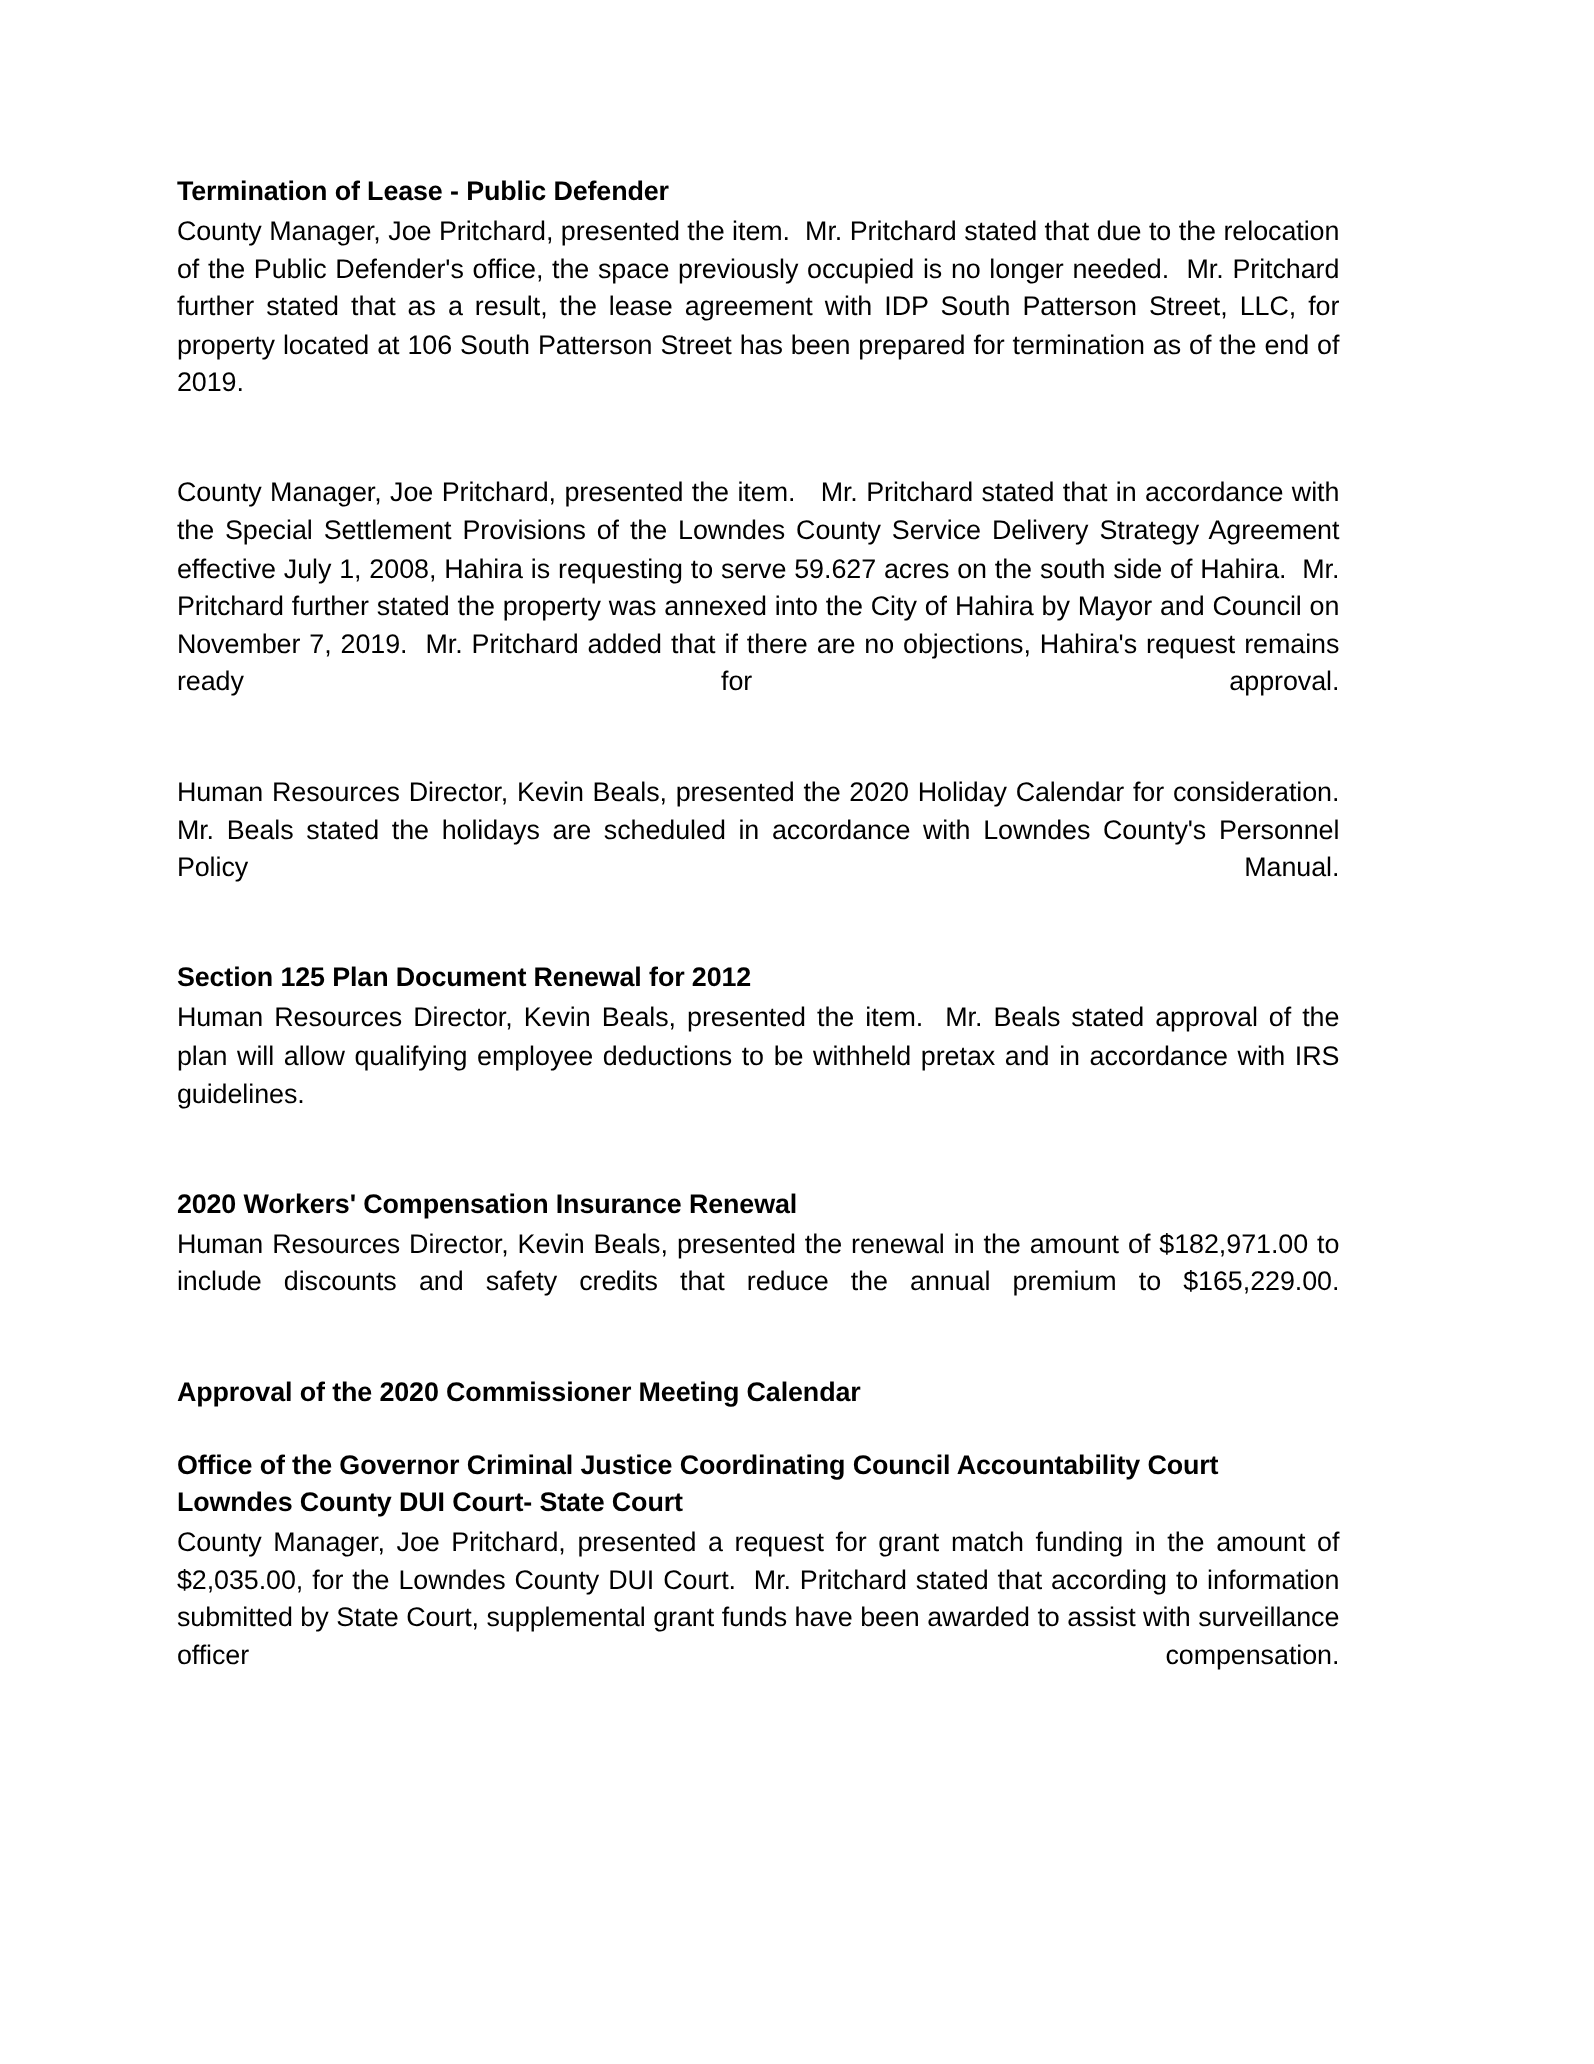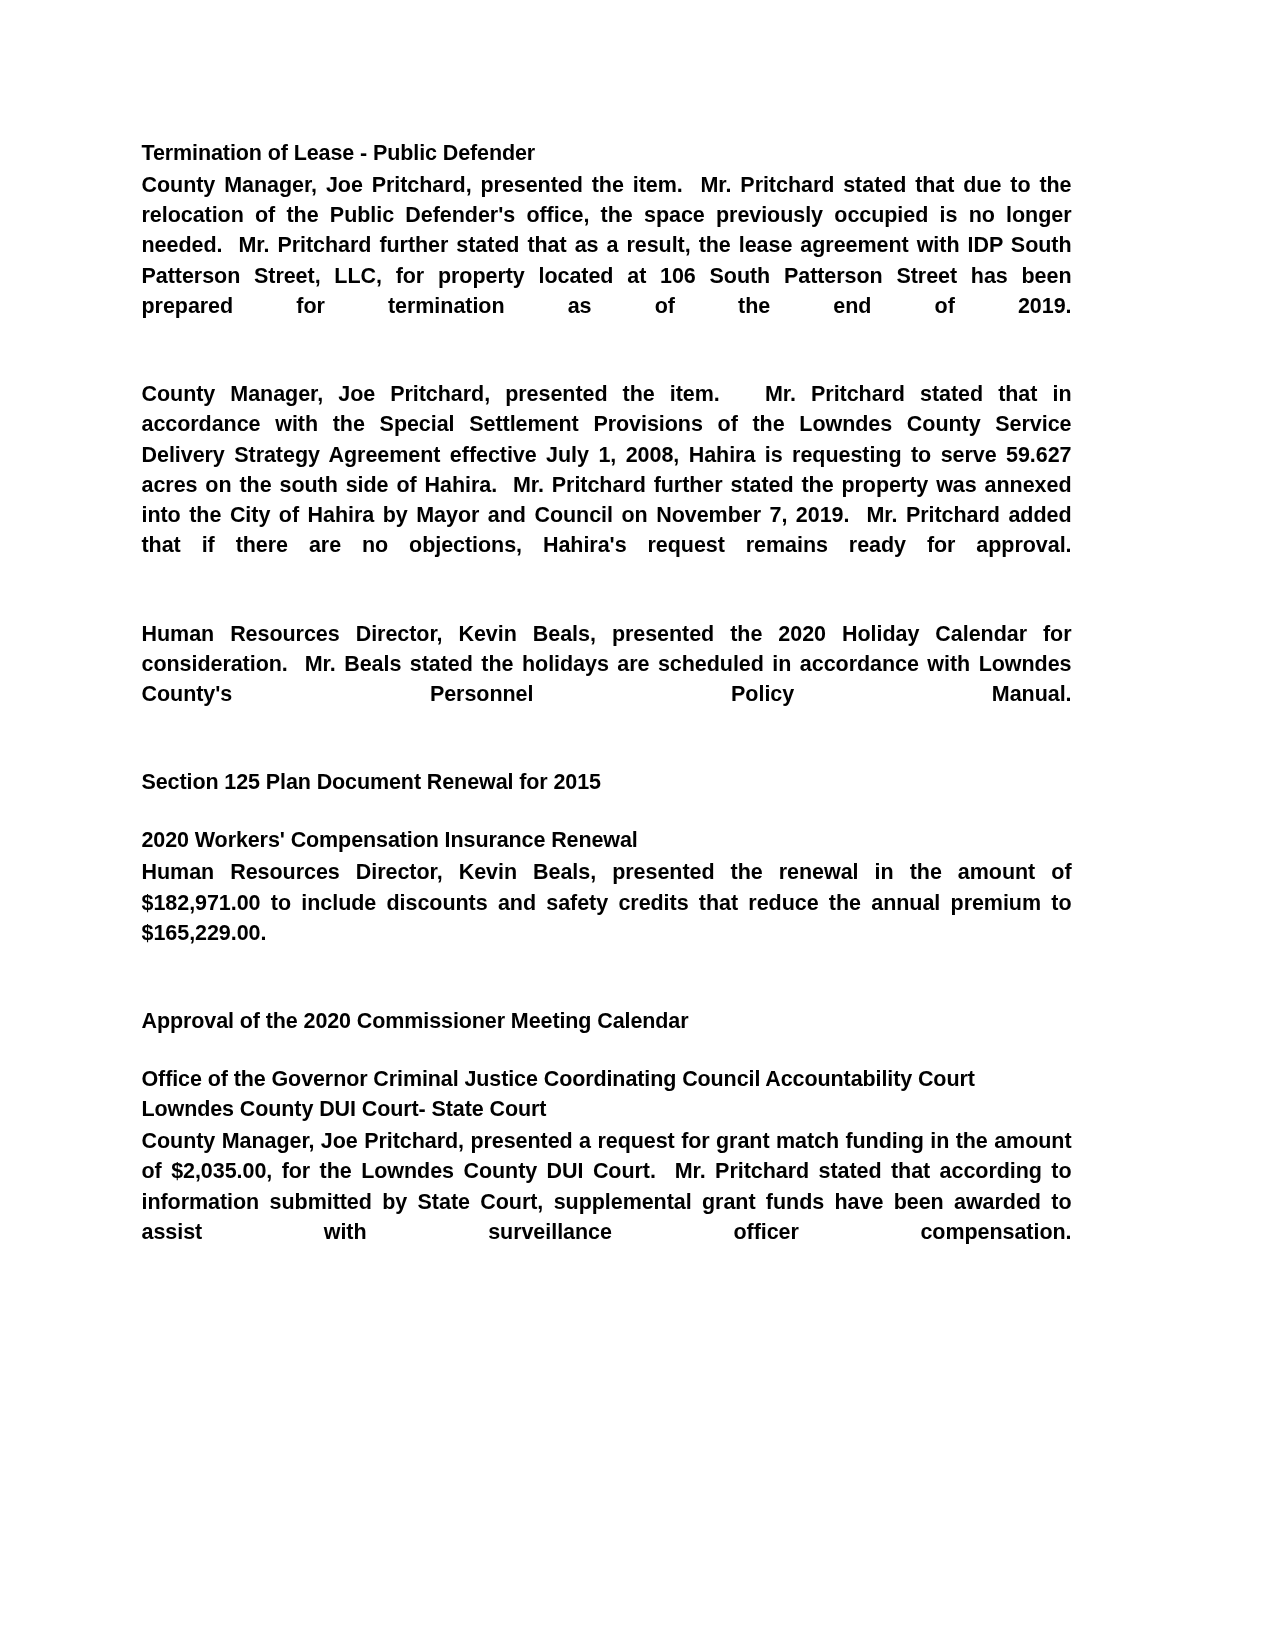--- a/index.html
+++ b/index.html
@@ -32,21 +32,21 @@
   h2.heading {
     font-size: 21.5px;
     font-weight: bold;
     line-height: 30px;
     margin: 0 0 2px 0;
     letter-spacing: -0.1px;
     text-align: left;
   }
   p.body-text {
     font-size: 21.5px;
-    font-weight: bold;
+    font-weight: normal;
     line-height: 30.2px;
     margin: 0;
     text-align: justify;
     text-justify: inter-word;
     letter-spacing: -0.05px;
     white-space: pre-wrap;
   }
   p.body-text::after {
     content: "";
     display: inline-block;
@@ -66,21 +66,22 @@
 
     <div class="section">
       <p class="body-text">County Manager, Joe Pritchard, presented the item.   Mr. Pritchard stated that in accordance with the Special Settlement Provisions of the Lowndes County Service Delivery Strategy Agreement effective July 1, 2008, Hahira is requesting to serve 59.627 acres on the south side of Hahira.  Mr. Pritchard further stated the property was annexed into the City of Hahira by Mayor and Council on November 7, 2019.  Mr. Pritchard added that if there are no objections, Hahira's request remains ready for approval.</p>
     </div>
 
     <div class="section">
       <p class="body-text">Human Resources Director, Kevin Beals, presented the 2020 Holiday Calendar for consideration.  Mr. Beals stated the holidays are scheduled in accordance with Lowndes County's Personnel Policy Manual.</p>
     </div>
 
     <div class="section">
-      <h2 class="heading">Section 125 Plan Document Renewal for 2015</h2>
+      <h2 class="heading">Section 125 Plan Document Renewal for 2012</h2>
+      <p class="body-text">Human Resources Director, Kevin Beals, presented the item.  Mr. Beals stated approval of the plan will allow qualifying employee deductions to be withheld pretax and in accordance with IRS guidelines.</p>
     </div>
 
     <div class="section">
       <h2 class="heading">2020 Workers' Compensation Insurance Renewal</h2>
       <p class="body-text">Human Resources Director, Kevin Beals, presented the renewal in the amount of $182,971.00 to include discounts and safety credits that reduce the annual premium to $165,229.00.</p>
     </div>
 
     <div class="section">
       <h2 class="heading">Approval of the 2020 Commissioner Meeting Calendar</h2>
     </div>

